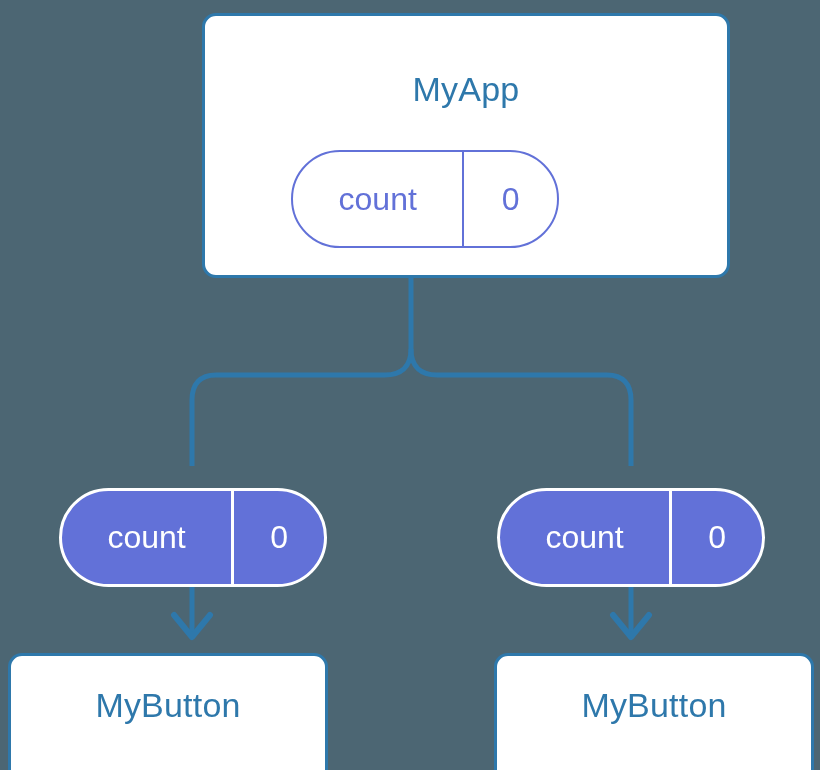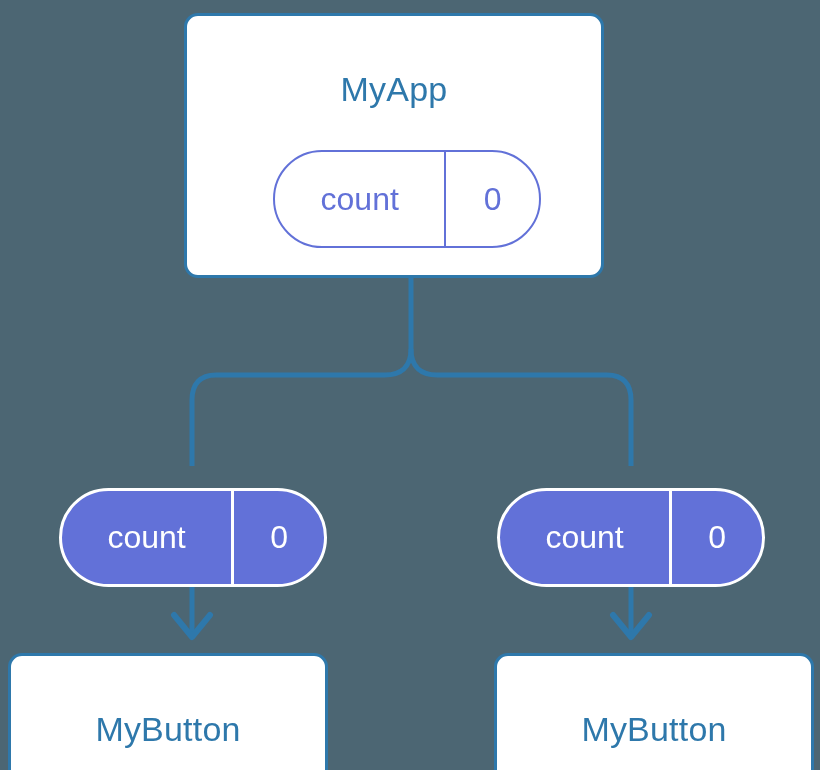--- a/index.html
+++ b/index.html
@@ -43,39 +43,39 @@
     color: #2e78ab;
     font-size: 34px;
     font-weight: 400;
     letter-spacing: .2px;
     text-align: center;
     white-space: nowrap;
   }
 
   
   #app-box {
-    left: 184px;
+    left: 202px;
     top: 13px;
-    width: 420px;
+    width: 528px;
     height: 265px;
   }
   #app-box .node-title {
     margin-top: 54px;
   }
 
   
   .button-box {
     top: 653px;
     width: 320px;
     height: 130px;
   }
   #button-box-left  { left: 8px; }
   #button-box-right { left: 494px; }
   .button-box .node-title {
-    margin-top: 54px;
+    margin-top: 30px;
   }
 
   
   .state-pill {
     position: absolute;
     display: flex;
     align-items: stretch;
     border-radius: 999px;
     box-sizing: border-box;
     overflow: hidden;

